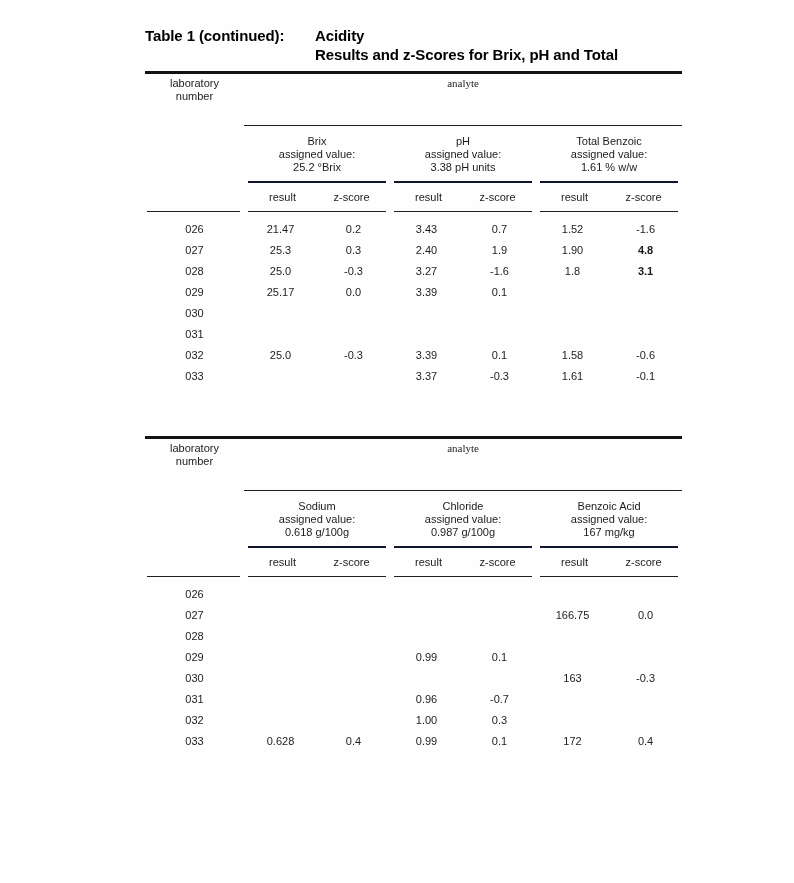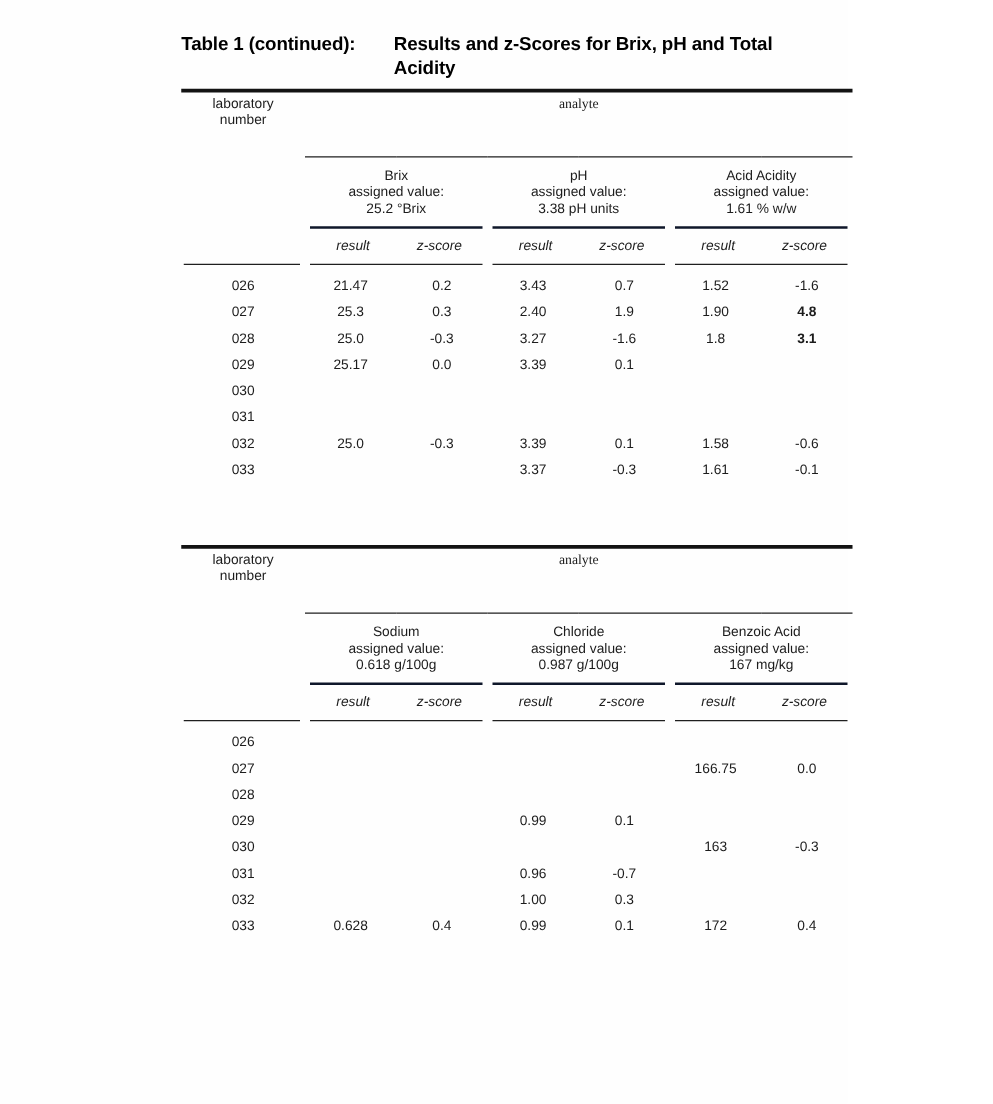--- a/index.html
+++ b/index.html
@@ -63,21 +63,21 @@
   }
 
   
   tr.r-rz td { height:29px; }
   .rz {
     display:flex;
     margin:0 4px;
     padding:8px 0 7px 0;
     border-bottom:1px solid #1f1f1f;
   }
-  .rz span { flex:1; text-align:center;font-style:italic; }
+  .rz span { flex:1; text-align:center; }
   .rz.lab-line { margin:0 4px 0 2px; }
   .rz.lab-line span { visibility:hidden; }
 
   
   tbody td {
     text-align:center;
     height:21px;
     vertical-align:middle;
     line-height:14px;
   }
@@ -86,22 +86,22 @@
 </style>
 </head>
 <body>
 
 <div class="sheet">
 
   <section class="tbl-block" id="table1-block">
     <div class="tbl-title">
       <div class="t-label">Table 1 (continued):</div>
       <div class="t-text">
+        <div>Acidity</div>
         <div>Results and z-Scores for Brix, pH and Total</div>
-        <div>Acidity</div>
       </div>
     </div>
     <div class="thick-rule"></div>
 
     <table class="results">
       <colgroup>
         <col class="c-lab">
           <col class="c-d">
           <col class="c-d">
           <col class="c-d">
@@ -128,21 +128,21 @@
           </td>
           <td colspan="2">
             <div class="grp">
               <div>pH</div>
               <div>assigned value:</div>
               <div>3.38 pH units</div>
             </div>
           </td>
           <td colspan="2">
             <div class="grp">
-              <div>Acid Acidity</div>
+              <div>Total Benzoic</div>
               <div>assigned value:</div>
               <div>1.61 % w/w</div>
             </div>
           </td>
         </tr>
         <tr class="r-rz">
           <td>
               <div class="rz lab-line">
                 <span>.</span>
               </div>

